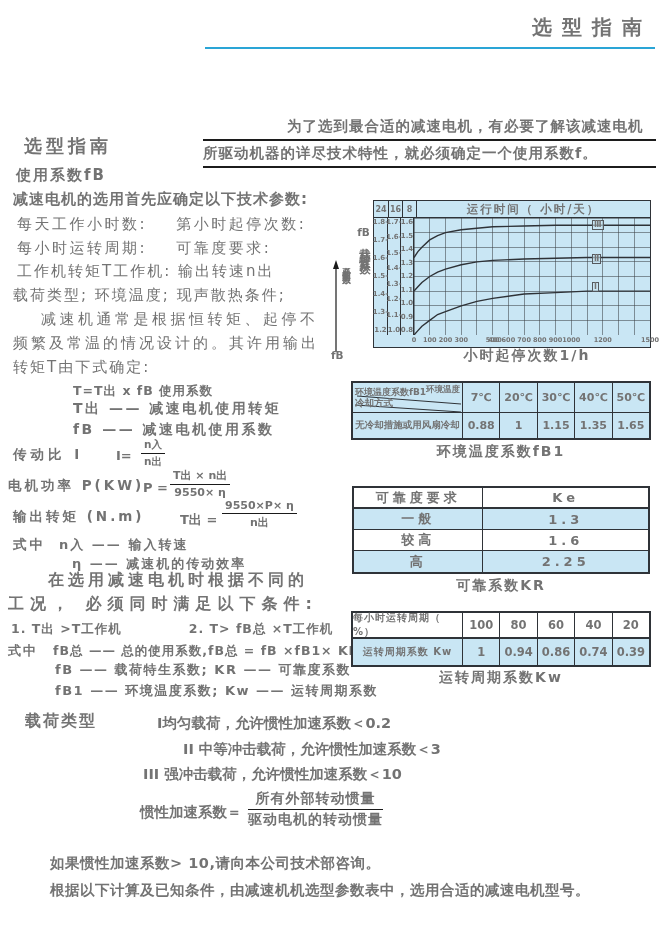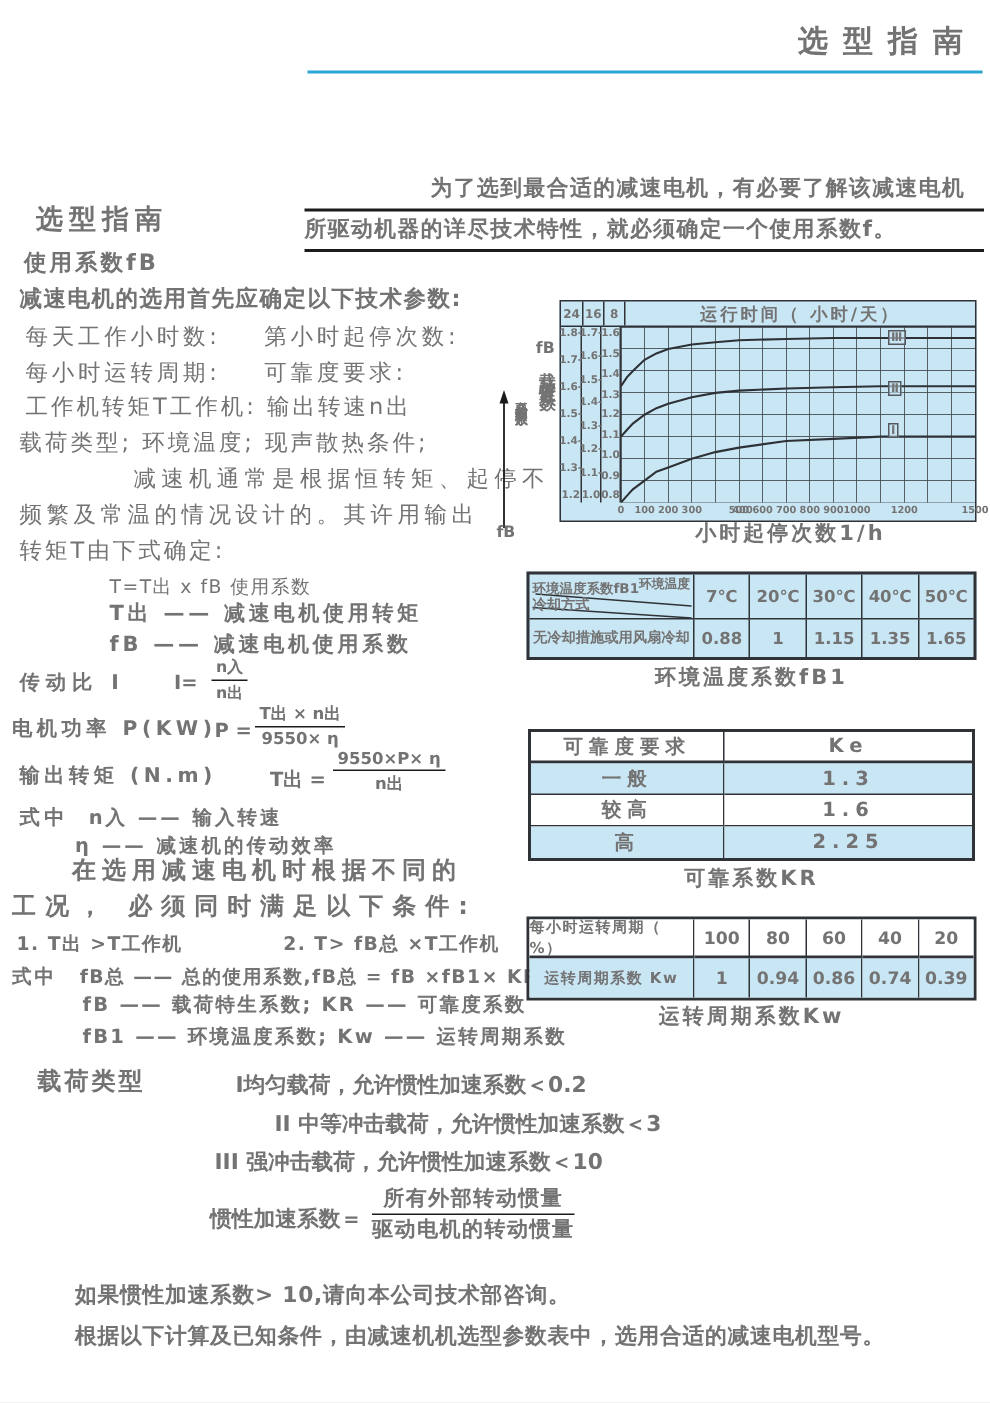--- a/index.html
+++ b/index.html
@@ -21,21 +21,21 @@
   .sec-title{left:24px;top:134px;font-size:18px;letter-spacing:4px;font-weight:bold;}
   .usage-title{left:16px;top:166px;font-size:15px;letter-spacing:2px;font-weight:bold;}
   .t15{font-size:15px;font-weight:normal;letter-spacing:2.5px;}
   .t15n{font-size:15px;font-weight:bold;letter-spacing:1px;}
 
   .frac{display:inline-flex;flex-direction:column;text-align:center;vertical-align:middle;font-weight:bold;}
   .frac .num{border-bottom:1.5px solid #1a1a1a;padding:0 3px 1px 3px;}
   .frac .den{padding-top:1px;}
 
   .cond-big{font-size:16px;font-weight:bold;}
-  .small-f{font-size:12.5px;font-weight:normal;letter-spacing:1px;}
+  .small-f{font-size:12.5px;font-weight:bold;letter-spacing:1px;}
 
   
   .chart-box{left:373px;top:200px;width:278px;background:#c9e6f4;border:1px solid #2f3338;box-sizing:border-box;}
   .chart-head{display:flex;height:16px;border-bottom:1px solid #2f3338;}
   .chart-head .hcell{width:14px;border-right:1px solid #2f3338;font-size:8px;font-weight:bold;
                      display:flex;align-items:center;justify-content:center;}
   .chart-head .hcell:nth-child(2),.chart-head .hcell:nth-child(3){width:13px;}
   .chart-head .htitle{flex:1;font-size:11.5px;font-weight:bold;letter-spacing:2px;
                       display:flex;align-items:center;justify-content:center;}
   .chart-body{display:flex;height:117px;}
@@ -119,21 +119,21 @@
     <span class="t15">每天工作小时数:</span>
     <span class="t15" style="margin-left:24px;">第小时起停次数:</span>
   </div>
   <div class="abs" style="left:17px;top:238px;">
     <span class="t15">每小时运转周期:</span>
     <span class="t15" style="margin-left:24px;">可靠度要求:</span>
   </div>
   <div class="abs t15" style="left:17px;top:262px;letter-spacing:2px;">工作机转矩T工作机: 输出转速n出</div>
   <div class="abs t15" style="left:13px;top:286px;letter-spacing:2px;">载荷类型; 环境温度; 现声散热条件;</div>
 
-  <div class="abs t15" style="left:41px;top:310px;letter-spacing:3.5px;margin-left:48px;">减速机通常是根据恒转矩、起停不</div>
+  <div class="abs t15" style="left:41px;top:310px;letter-spacing:3.5px;">减速机通常是根据恒转矩、起停不</div>
   <div class="abs t15" style="left:13px;top:334px;letter-spacing:3px;">频繁及常温的情况设计的。其许用输出</div>
   <div class="abs t15" style="left:13px;top:358px;letter-spacing:2px;">转矩T由下式确定:</div>
 
   <div class="abs small-f" style="left:73px;top:383px;">T=T出 x fB 使用系数</div>
   <div class="abs b" style="left:73px;top:400px;font-size:14px;letter-spacing:2.5px;">T出 —— 减速电机使用转矩</div>
   <div class="abs b" style="left:73px;top:421px;font-size:14px;letter-spacing:2.5px;">fB —— 减速电机使用系数</div>
 
   <div class="abs b" style="left:13px;top:446px;font-size:13.5px;letter-spacing:4px;">传动比  I</div>
   <div class="abs b" style="left:116px;top:448px;font-size:13px;">I=</div>
   <div class="abs frac" style="left:141px;top:438px;font-size:10.5px;">
@@ -152,21 +152,21 @@
   <div class="abs b" style="left:180px;top:511px;font-size:13px;">T出 =</div>
   <div class="abs frac" style="left:222px;top:499px;font-size:11px;">
     <span class="num">9550×P× η</span>
     <span class="den">n出</span>
   </div>
 
   <div class="abs" style="left:13px;top:534px;">
     <span class="b" style="font-size:13.5px;letter-spacing:3px;">式中</span>
     <span class="b" style="font-size:13px;letter-spacing:2px;margin-left:8px;">n入 —— 输入转速</span>
   </div>
-  <div class="abs b" style="left:50px;top:555px;font-size:13px;letter-spacing:2px;">η —— 减速机的传动效率</div>
+  <div class="abs b" style="left:72px;top:555px;font-size:13px;letter-spacing:2px;">η —— 减速机的传动效率</div>
 
   <div class="abs cond-big" style="left:48px;top:570px;letter-spacing:4px;">在选用减速电机时根据不同的</div>
   <div class="abs cond-big" style="left:8px;top:594px;letter-spacing:6px;">工况， 必须同时满足以下条件:</div>
   <div class="abs" style="left:11px;top:618px;">
     <span class="b" style="font-size:12.5px;letter-spacing:1px;">1. T出 &gt;T工作机</span>
     <span class="b" style="font-size:12.5px;letter-spacing:1px;margin-left:62px;">2. T&gt; fB总 ×T工作机</span>
   </div>
   <div class="abs" style="left:8px;top:640px;">
     <span class="b" style="font-size:13px;letter-spacing:2px;">式中</span>
     <span class="b" style="font-size:12.5px;letter-spacing:1px;margin-left:10px;">fB总 —— 总的使用系数,fB总 = fB ×fB1× KR × Kw</span>

